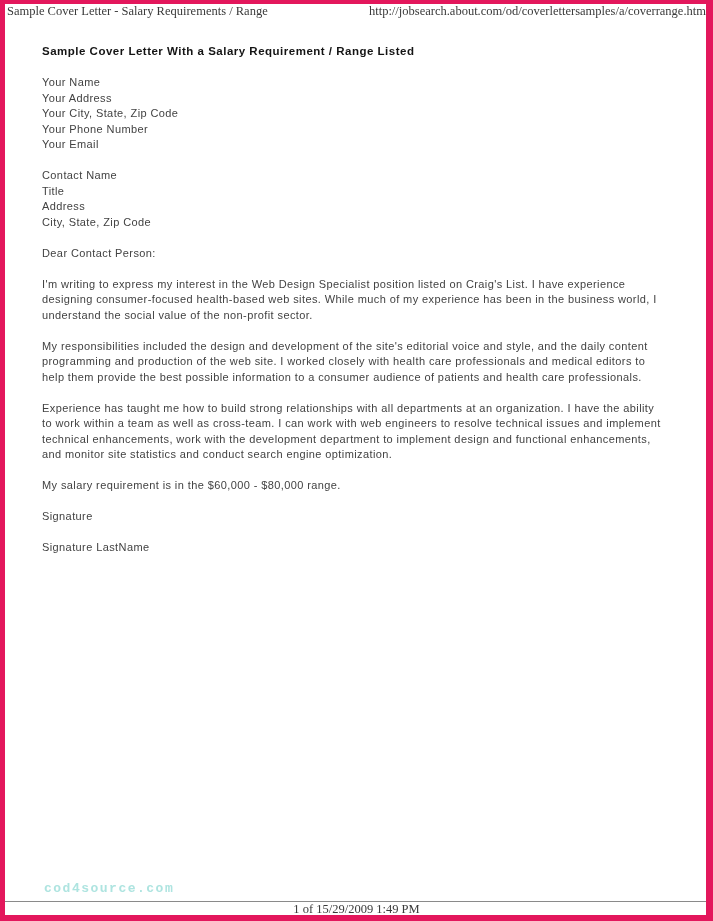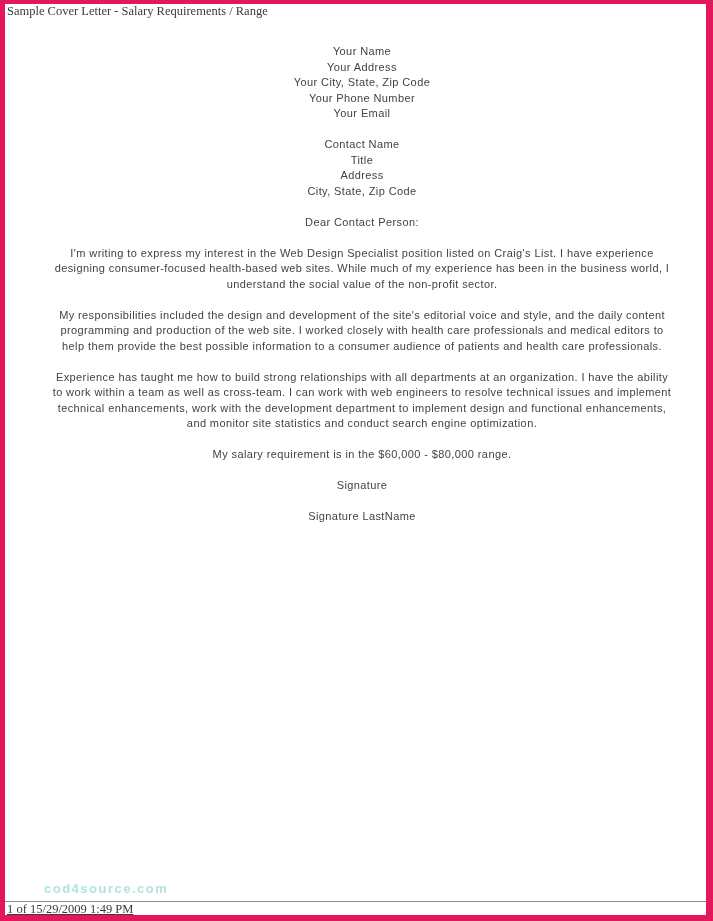--- a/index.html
+++ b/index.html
@@ -23,63 +23,65 @@
   
   .print-header{
     position:absolute;left:5px;right:7px;top:4px;height:16px;
     display:flex;justify-content:space-between;align-items:flex-start;
     font-family:"Liberation Serif","DejaVu Serif",serif;
     font-size:12.5px;line-height:14px;color:var(--chrome-text);
     padding:0 0 0 2px;white-space:nowrap;overflow:hidden;
   }
   .print-footer{
     position:absolute;left:5px;right:7px;top:903px;height:12px;
-    display:flex;justify-content:flex-start;align-items:flex-start;
+    display:flex;justify-content:center;align-items:flex-start;
     font-family:"Liberation Serif","DejaVu Serif",serif;
     font-size:12.5px;line-height:12px;color:var(--chrome-text);
-    padding:0 0 0 2px;white-space:nowrap;overflow:hidden;text-decoration:underline;
+    padding:0 0 0 2px;white-space:nowrap;overflow:hidden;
   }
   .footer-rule{
     position:absolute;left:5px;right:7px;top:901px;height:1px;background:#8a8a8a;
   }
   
   .letter{
     position:absolute;left:42px;top:44px;width:640px;
     font-size:11px;line-height:15.5px;letter-spacing:0.4px;
     color:var(--body-text);
   }
   .letter-heading{
     font-size:11.5px;font-weight:bold;color:#141414;
     letter-spacing:0.5px;line-height:15.5px;margin-bottom:15.5px;
     white-space:nowrap;
   }
   .block{margin-bottom:15.5px;}
-  .line{white-space:nowrap;text-align:center;}
+  .line{white-space:nowrap;}
   
   .watermark{
     position:absolute;left:44px;top:881px;
     font-size:13px;letter-spacing:1.5px;font-weight:bold;
-    color:var(--watermark-color);white-space:nowrap;
+    color:var(--watermark-color);white-space:nowrap;font-family:Liberation Mono, monospace;
   }
 </style>
 </head>
 <body>
 
 <div class="page">
 
   <div class="frame frame-top"></div>
   <div class="frame frame-left"></div>
   <div class="frame frame-right"></div>
   <div class="frame frame-bottom"></div>
 
   <div class="print-header">
     <span>Sample Cover Letter - Salary Requirements / Range</span>
+    <span>http://jobsearch.about.com/od/coverlettersamples/a/coverrange.htm</span>
   </div>
 
   <div class="letter">
+    <div class="letter-heading">Sample Cover Letter With a Salary Requirement / Range Listed</div>
 
     <div class="block">
       <div class="line">Your Name</div>
       <div class="line">Your Address</div>
       <div class="line">Your City, State, Zip Code</div>
       <div class="line">Your Phone Number</div>
       <div class="line">Your Email</div>
     </div>
 
     <div class="block">

